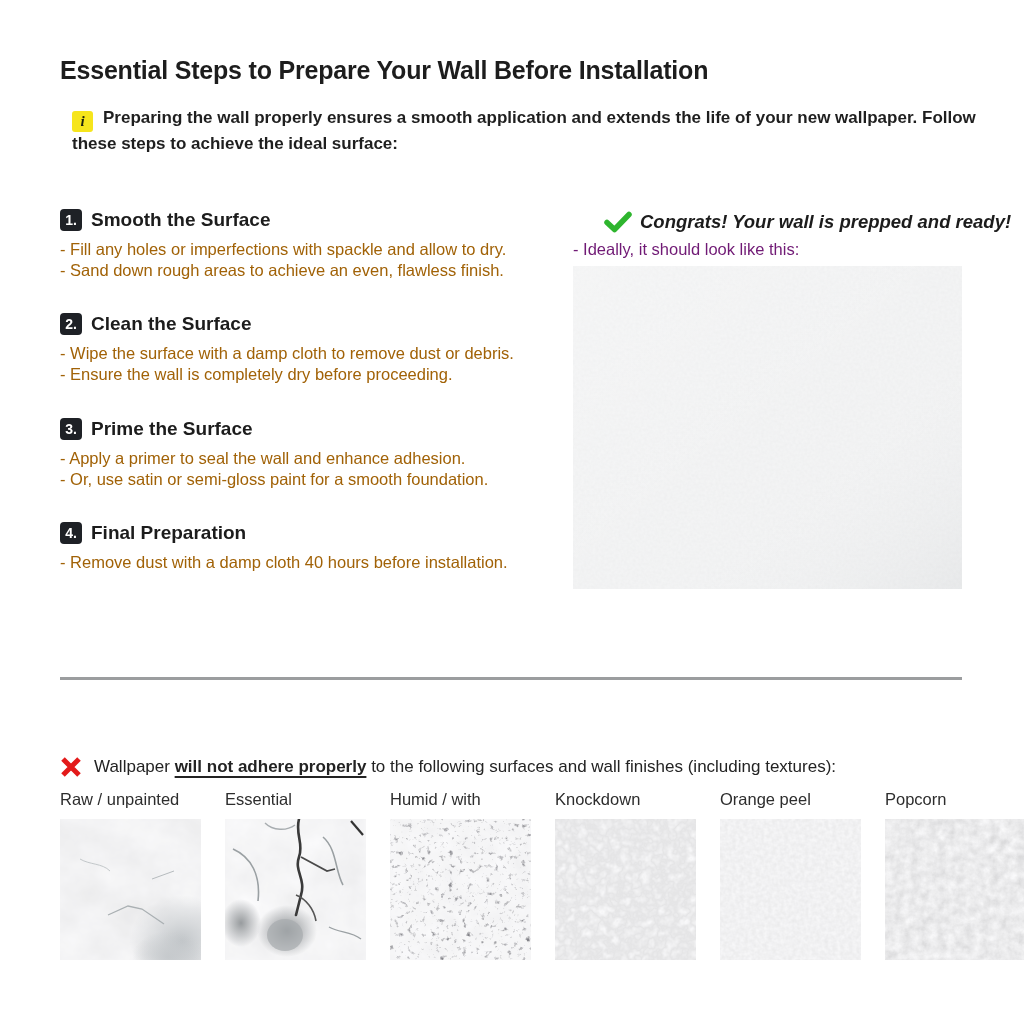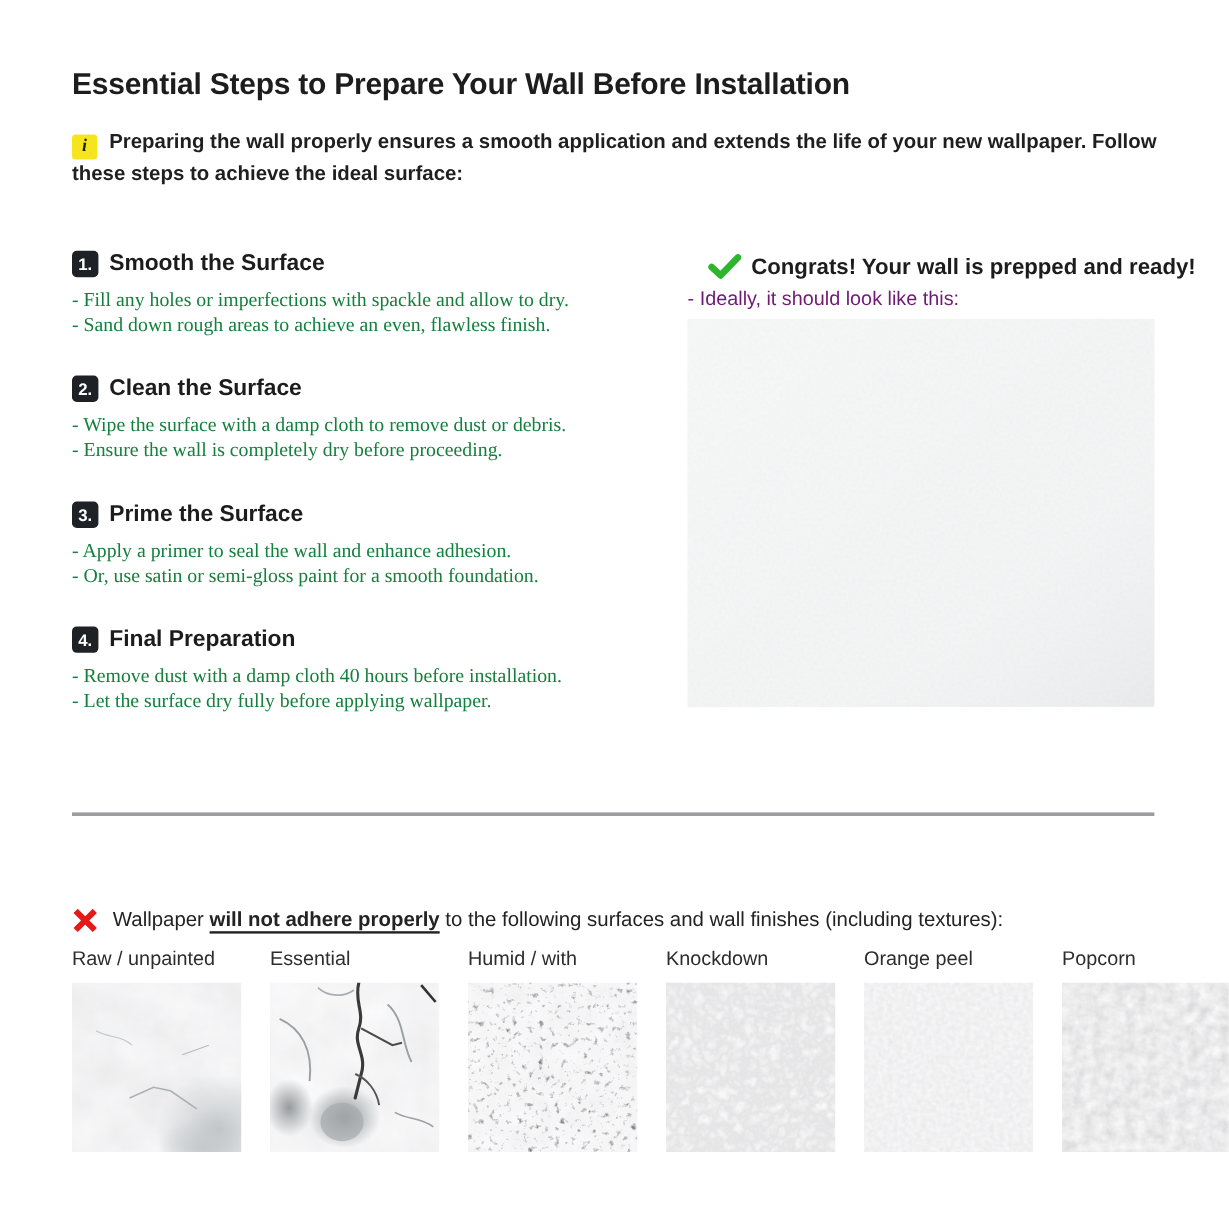--- a/index.html
+++ b/index.html
@@ -11,45 +11,45 @@
   }
   .page { position: absolute; inset: 0; }
 
   .title {
     position: absolute; left: 60px; top: 56px;
     font-size: 25px; font-weight: 700; color: #1d1d1d; letter-spacing: -0.2px;
     white-space: nowrap;
   }
 
   .intro {
-    position: absolute; left: 60px; top: 106px; width: 906px;
+    position: absolute; left: 72px; top: 106px; width: 906px;
     font-size: 17px; line-height: 24px; font-weight: 600; color: #1f1f1f;
   }
   .info-badge {
     display: inline-block; width: 21px; height: 21px; border-radius: 3px;
     background: #f6e51c; color: #1c220f; text-align: center;
     font-family: "Liberation Serif", "DejaVu Serif", serif;
     font-style: italic; font-weight: 700; font-size: 15px; line-height: 21px;
     vertical-align: -3px; margin-right: 10px;
   }
 
   .step { position: absolute; left: 60px; width: 505px; }
   .step-head { display: flex; align-items: center; gap: 9px; }
   .step-num {
     width: 22px; height: 22px; border-radius: 4px; background: #1e2126;
     color: #ffffff; font-size: 14px; font-weight: 700;
     display: flex; align-items: center; justify-content: center; flex: 0 0 auto;
   }
   .step-title { font-size: 19px; font-weight: 700; color: #1c1c1c; white-space: nowrap; }
   .step-lines { margin-top: 8px; }
-  .step-line { font-size: 16.5px; line-height: 21px; color: #15803d; white-space: nowrap; font-family: Liberation Serif, serif; }
+  .step-line { font-size: 16.5px; line-height: 21px; color: #a16207; white-space: nowrap; }
 
   .result-head {
-    position: absolute; left: 590px; top: 211px;
-    display: flex; align-items: center; gap: 8px;
+    position: absolute; left: 604px; top: 211px;
+    display: flex; align-items: center; gap: 8px; font-style: italic;
   }
   .check-icon { flex: 0 0 auto; display: block; }
   .result-title { font-size: 18.5px; font-weight: 700; color: #1c1c1c; white-space: nowrap; }
   .result-note {
     position: absolute; left: 573px; top: 240px;
     font-size: 16.5px; color: #701a75; white-space: nowrap;
   }
   .wall-image { position: absolute; left: 573px; top: 266px; width: 389px; height: 323px; display: block; }
 
   .divider {
@@ -120,21 +120,20 @@
     </div>
   </div>
 
   <div class="step" style="top:522px">
     <div class="step-head">
       <span class="step-num">4.</span>
       <span class="step-title">Final Preparation</span>
     </div>
     <div class="step-lines">
       <div class="step-line">- Remove dust with a damp cloth 40 hours before installation.</div>
-      <div class="step-line">- Let the surface dry fully before applying wallpaper.</div>
     </div>
   </div>
 
   <div class="result-head">
     <svg class="check-icon" width="28" height="22" viewBox="0 0 28 22">
       <polyline points="3,11.5 10.5,18.5 25,3.5" fill="none" stroke="#2eb52e" stroke-width="5.5" stroke-linecap="round" stroke-linejoin="round"></polyline>
     </svg>
     <span class="result-title">Congrats! Your wall is prepped and ready!</span>
   </div>
   <div class="result-note">- Ideally, it should look like this:</div>

